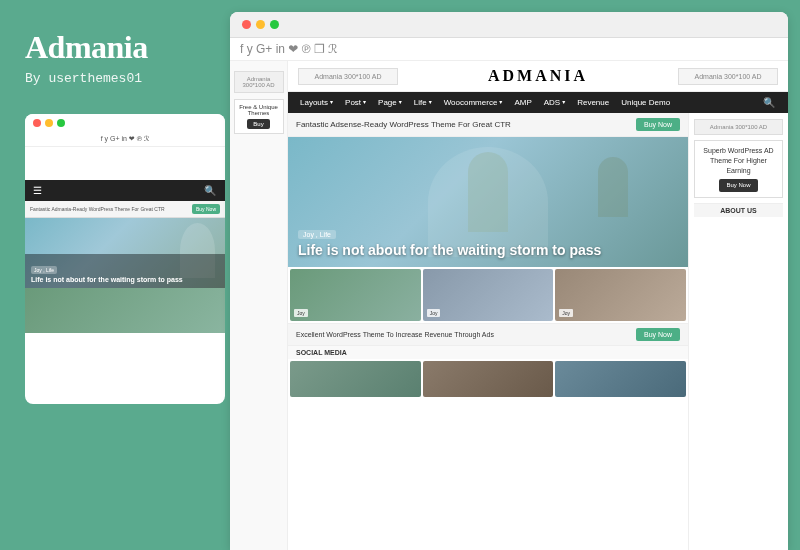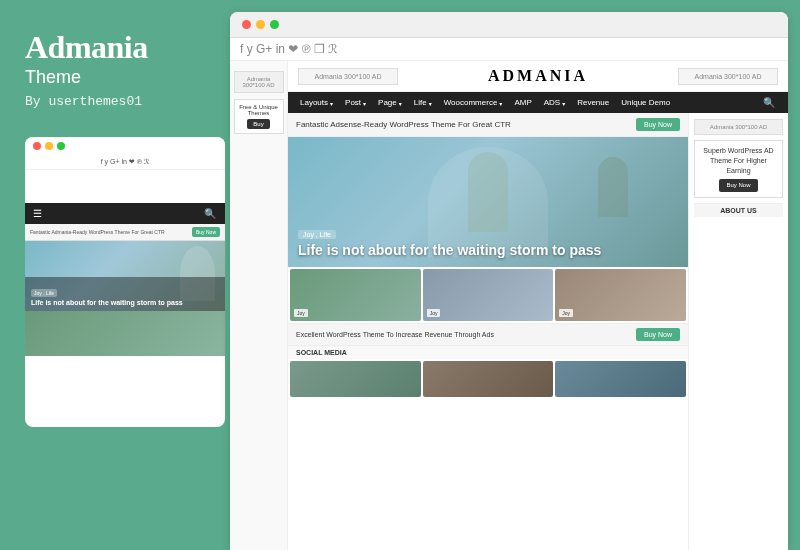--- a/index.html
+++ b/index.html
@@ -269,21 +269,21 @@
       padding: 0 6px;
       gap: 0;
     }
     .nav-item {
       color: white;
       font-size: 8px;
       padding: 6px 6px;
       cursor: pointer;
       white-space: nowrap;
       display: flex;
-      align-items: flex-end;
+      align-items: flex-start;
       gap: 2px;
     }
     .nav-chevron { font-size: 6px; }
     .nav-search { margin-left: auto; color: white; font-size: 10px; padding: 4px 6px; }
 
     
     .site-content-area {
       display: flex;
       flex: 1;
       overflow: hidden;
@@ -465,21 +465,20 @@
       color: #333;
       border-top: 1px solid #eee;
       text-align: center;
     }
   </style>
 </head>
 <body>
 
 <div class="left-panel">
   <div class="left-title">Admania</div>
-  <div class="left-subtitle">Theme</div>
   <div class="left-by">By userthemes01</div>
 
   <div class="mobile-preview">
     <div class="mobile-top-bar">
       <div class="dot dot-red"></div>
       <div class="dot dot-yellow"></div>
       <div class="dot dot-green"></div>
     </div>
     <div class="mobile-social-bar">
       <span>f y G+ in  ❤ ℗ ℛ</span>

